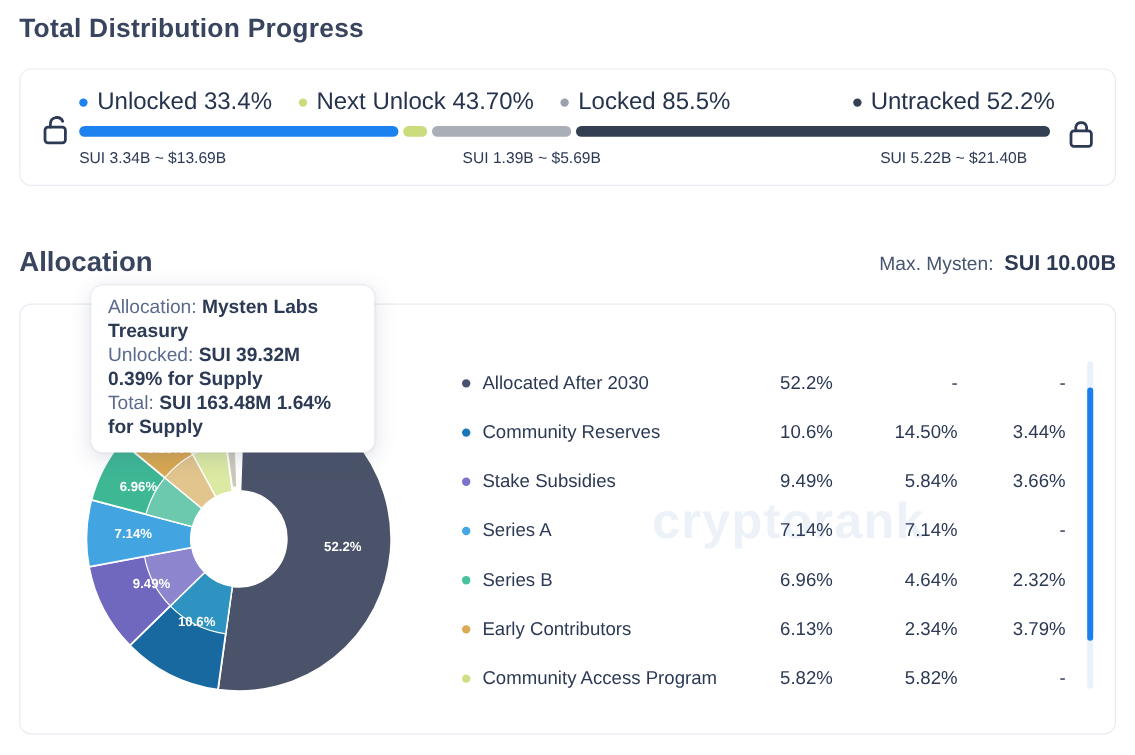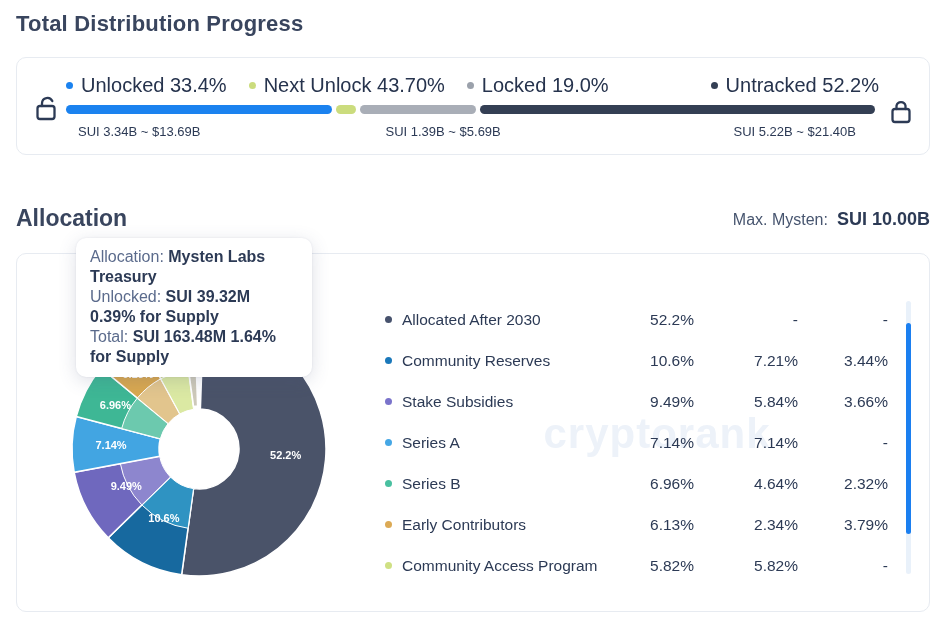--- a/index.html
+++ b/index.html
@@ -15,21 +15,21 @@
   .lock { position:absolute; width:26px; height:28px; }
   .lock-left  { left:16px; top:36px; }
   .lock-right { right:15px; top:39px; }
   .legend-row { position:absolute; left:49px; right:50px; top:16px; display:flex; align-items:center; gap:22px; font-size:20px; color:#26334d; }
   .legend-item { display:flex; align-items:center; gap:8px; white-space:nowrap; }
   .legend-item:last-child { margin-left:auto; }
   .dot { width:7px; height:7px; border-radius:50%; flex:0 0 auto; }
   .bar-row { position:absolute; left:49px; right:50px; top:47px; height:9px; display:flex; gap:4px; }
   .bar-seg { height:9px; border-radius:5px; }
   .amounts { position:absolute; left:49px; right:50px; top:66px; height:18px; font-size:13px; color:#2c3a55; }
-  .amount-left   { position:absolute; left:12px; }
+  .amount-left   { position:absolute; left:0; }
   .amount-middle { position:absolute; left:39.3%; }
   .amount-right  { position:absolute; right:23px; }
 
   
   .alloc-header { position:absolute; left:16px; right:16px; top:205px; height:30px;text-decoration:underline; }
   .alloc-title { position:absolute; left:0; top:0; font-size:23px; font-weight:bold; color:#39455e; }
   .max-supply { position:absolute; right:0; top:4px; display:flex; align-items:baseline; gap:9px; }
   .max-supply-label { font-size:16px; color:#47556f; }
   .max-supply-value { font-size:18px; font-weight:bold; color:#2c3a55; }
 
@@ -73,21 +73,21 @@
       <span class="legend-item">
         <span class="dot" style="background: rgb(27, 130, 239);"></span>
         <span>Unlocked 33.4%</span>
       </span>
       <span class="legend-item">
         <span class="dot" style="background: rgb(203, 220, 125);"></span>
         <span>Next Unlock 43.70%</span>
       </span>
       <span class="legend-item">
         <span class="dot" style="background: rgb(155, 161, 171);"></span>
-        <span>Locked 19.0%</span>
+        <span>Locked 85.5%</span>
       </span>
       <span class="legend-item">
         <span class="dot" style="background: rgb(52, 63, 84);"></span>
         <span>Untracked 52.2%</span>
       </span>
     </div>
 
     <div class="bar-row">
       <div class="bar-seg" style="background: rgb(27, 130, 239); width: 32.7%;"></div>
       <div class="bar-seg" style="background: rgb(203, 220, 125); width: 2.5%;"></div>
@@ -182,21 +182,21 @@
         <span class="t-val">52.2%</span>
         <span class="t-val">-</span>
         <span class="t-val">-</span>
       </div>
       <div class="t-row">
         <span class="t-name">
             <span class="dot" style="background: rgb(26, 120, 186);"></span>
             <span>Community Reserves</span>
           </span>
         <span class="t-val">10.6%</span>
-        <span class="t-val">7.21%</span>
+        <span class="t-val">14.50%</span>
         <span class="t-val">3.44%</span>
       </div>
       <div class="t-row">
         <span class="t-name">
             <span class="dot" style="background: rgb(122, 115, 203);"></span>
             <span>Stake Subsidies</span>
           </span>
         <span class="t-val">9.49%</span>
         <span class="t-val">5.84%</span>
         <span class="t-val">3.66%</span>

